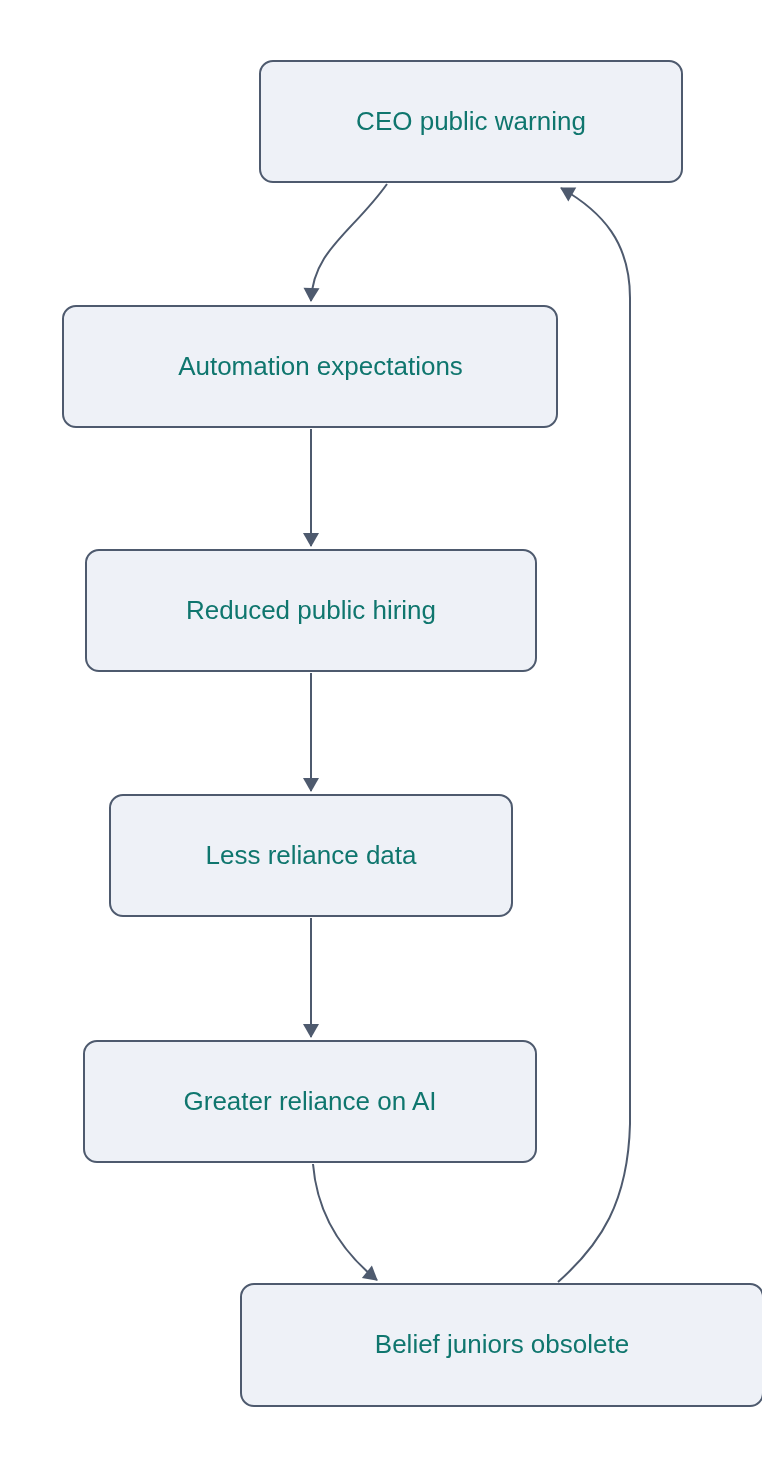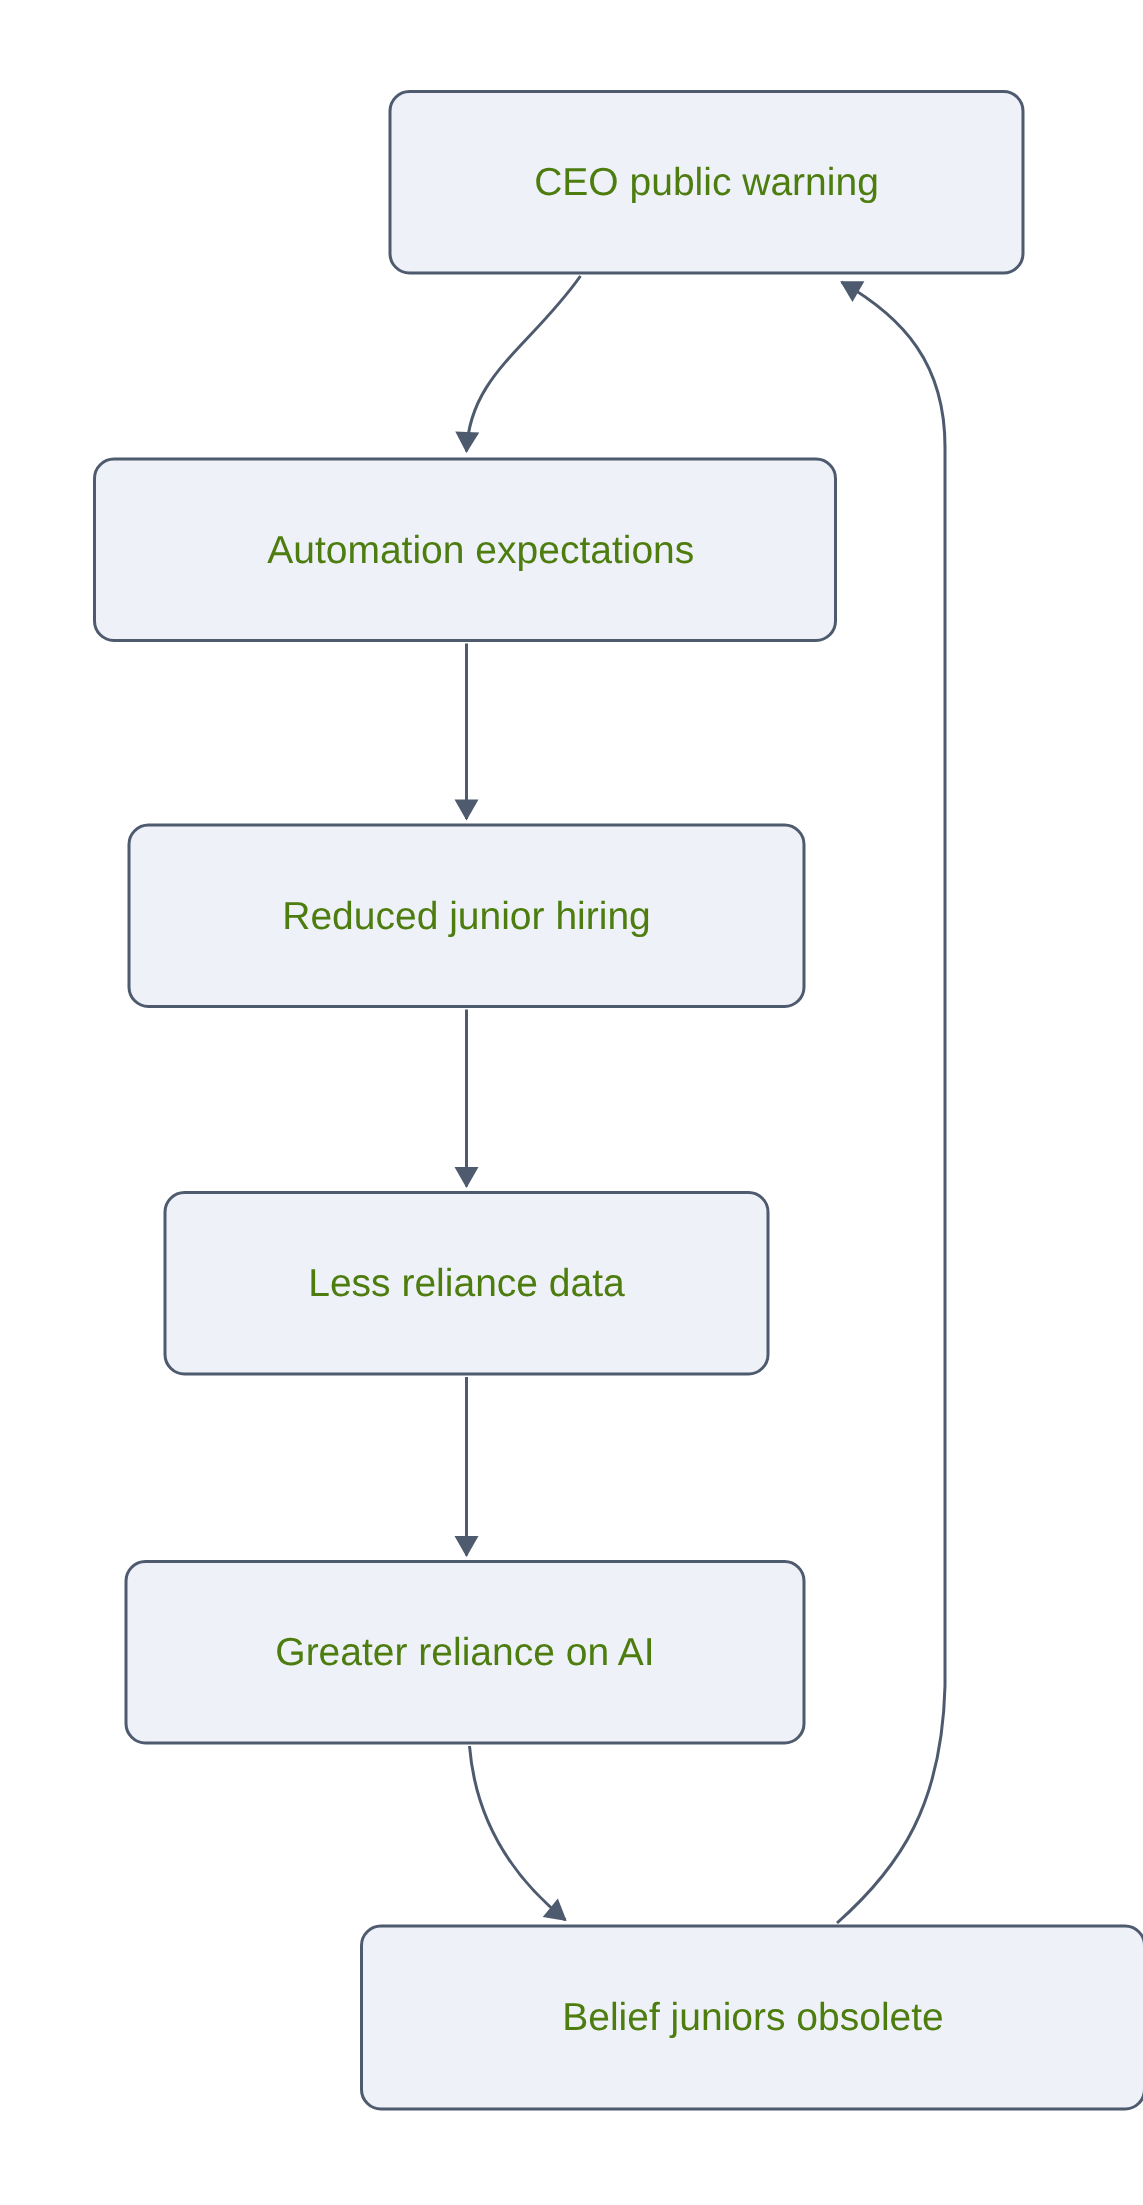--- a/index.html
+++ b/index.html
@@ -18,21 +18,21 @@
   .node {
     position: absolute;
     box-sizing: border-box;
     background: #eef1f7;
     border: 2px solid #4e5a6e;
     border-radius: 14px;
     display: flex;
     align-items: center;
     justify-content: center;
     text-align: center;
-    color: #4d7c0f;
+    color: #0f766e;
     font-size: 26px;
     line-height: 1.2;
     z-index: 1;
   }
   #n-ceo        { left: 259px; top: 60px;   width: 424px; height: 123px; }
   #n-automation { left: 62px;  top: 305px;  width: 496px; height: 123px; padding-left: 21px; }
   #n-hiring     { left: 85px;  top: 549px;  width: 452px; height: 123px; }
   #n-training   { left: 109px; top: 794px;  width: 404px; height: 123px; }
   #n-reliance   { left: 83px;  top: 1040px; width: 454px; height: 123px; }
   #n-belief     { left: 240px; top: 1283px; width: 524px; height: 124px; }
@@ -58,21 +58,21 @@
 
   <div class="node" id="n-ceo">
     <span>CEO public warning</span>
   </div>
 
   <div class="node" id="n-automation">
     <span>Automation expectations</span>
   </div>
 
   <div class="node" id="n-hiring">
-    <span>Reduced junior hiring</span>
+    <span>Reduced public hiring</span>
   </div>
 
   <div class="node" id="n-training">
     <span>Less reliance data</span>
   </div>
 
   <div class="node" id="n-reliance">
     <span>Greater reliance on AI</span>
   </div>
 

